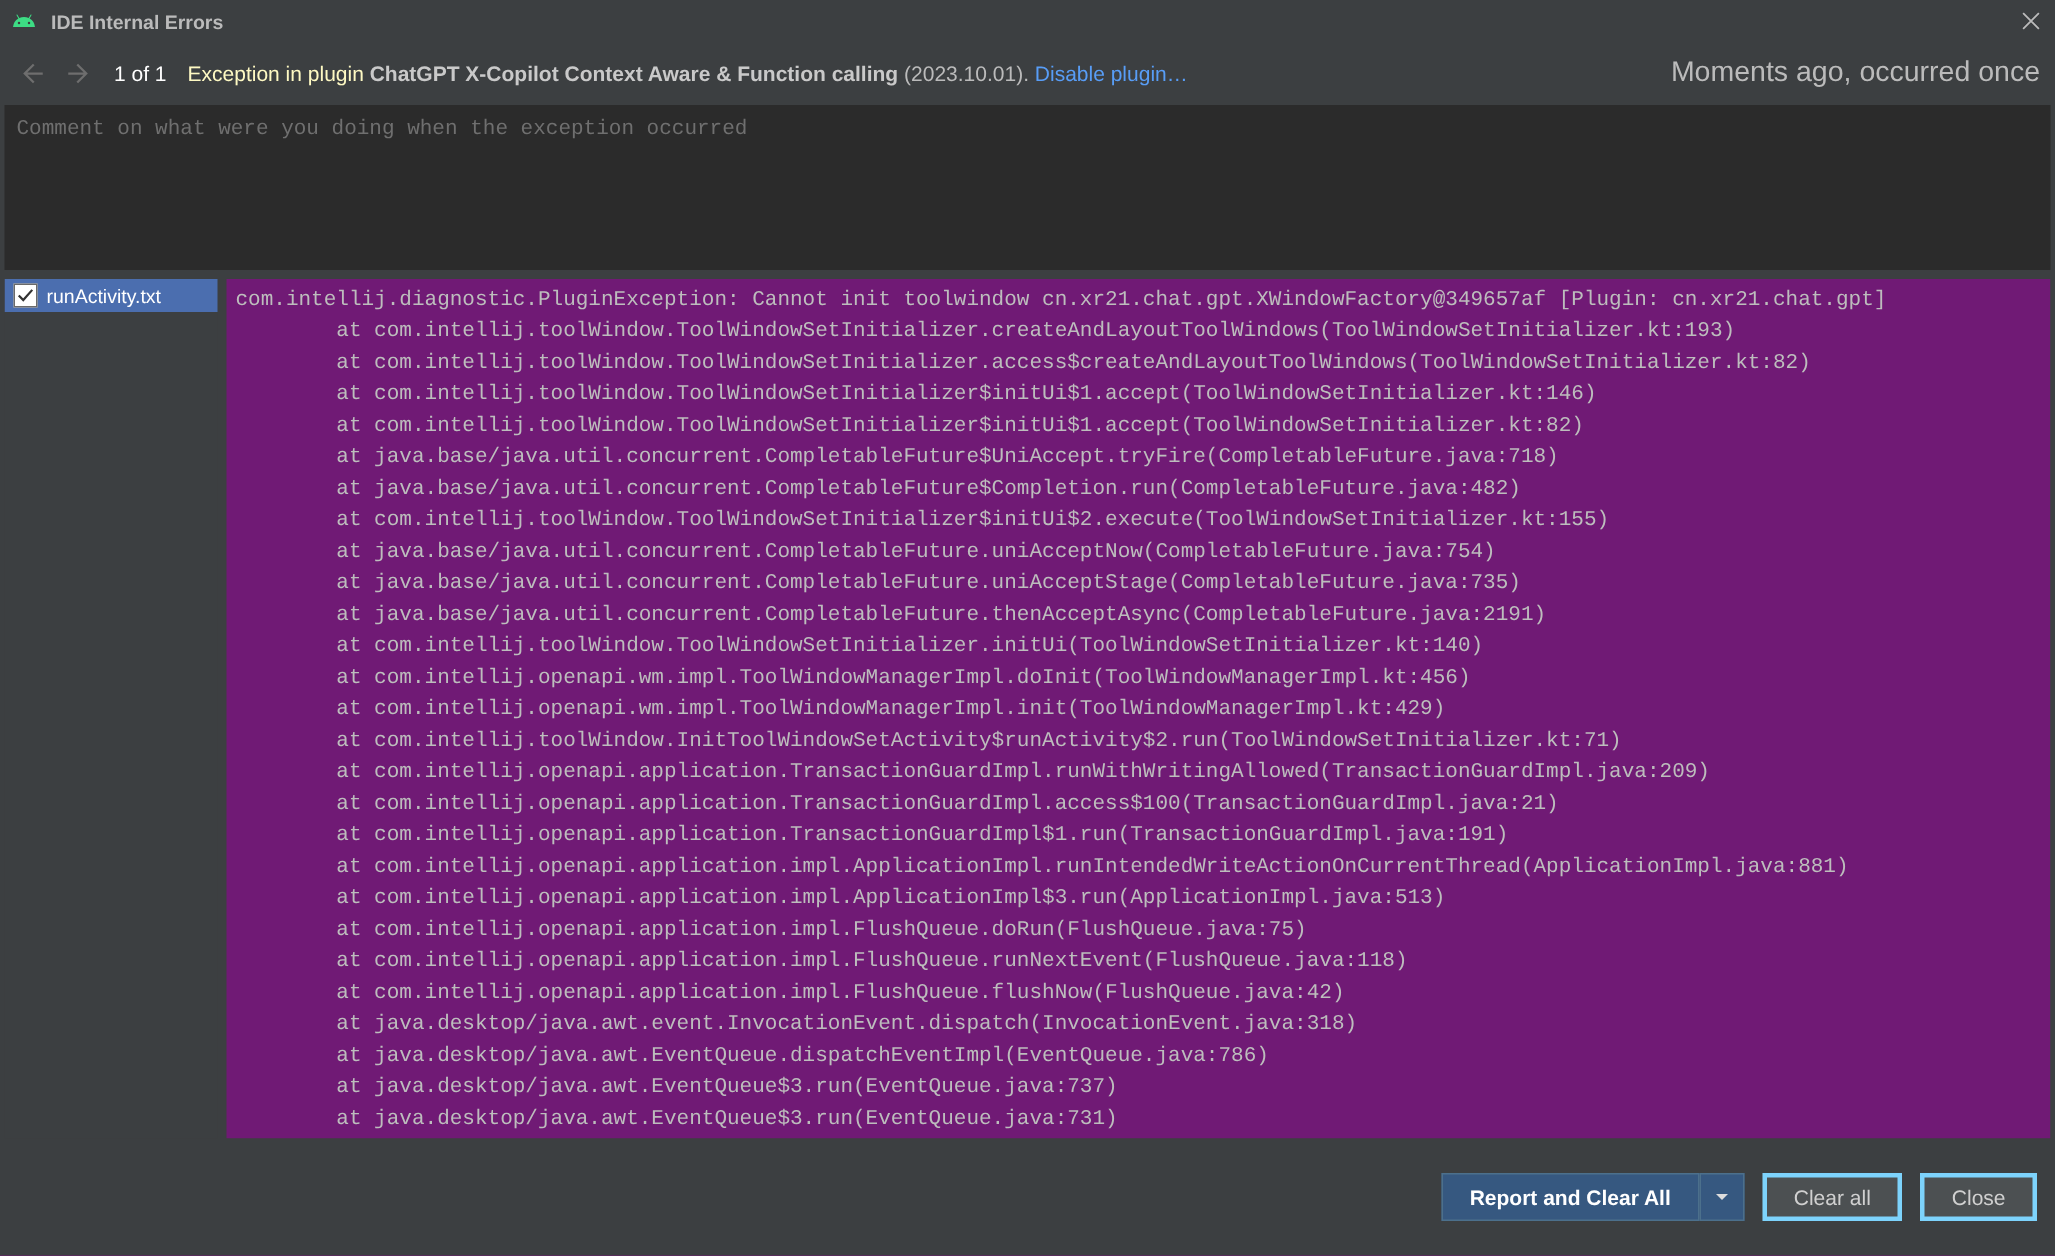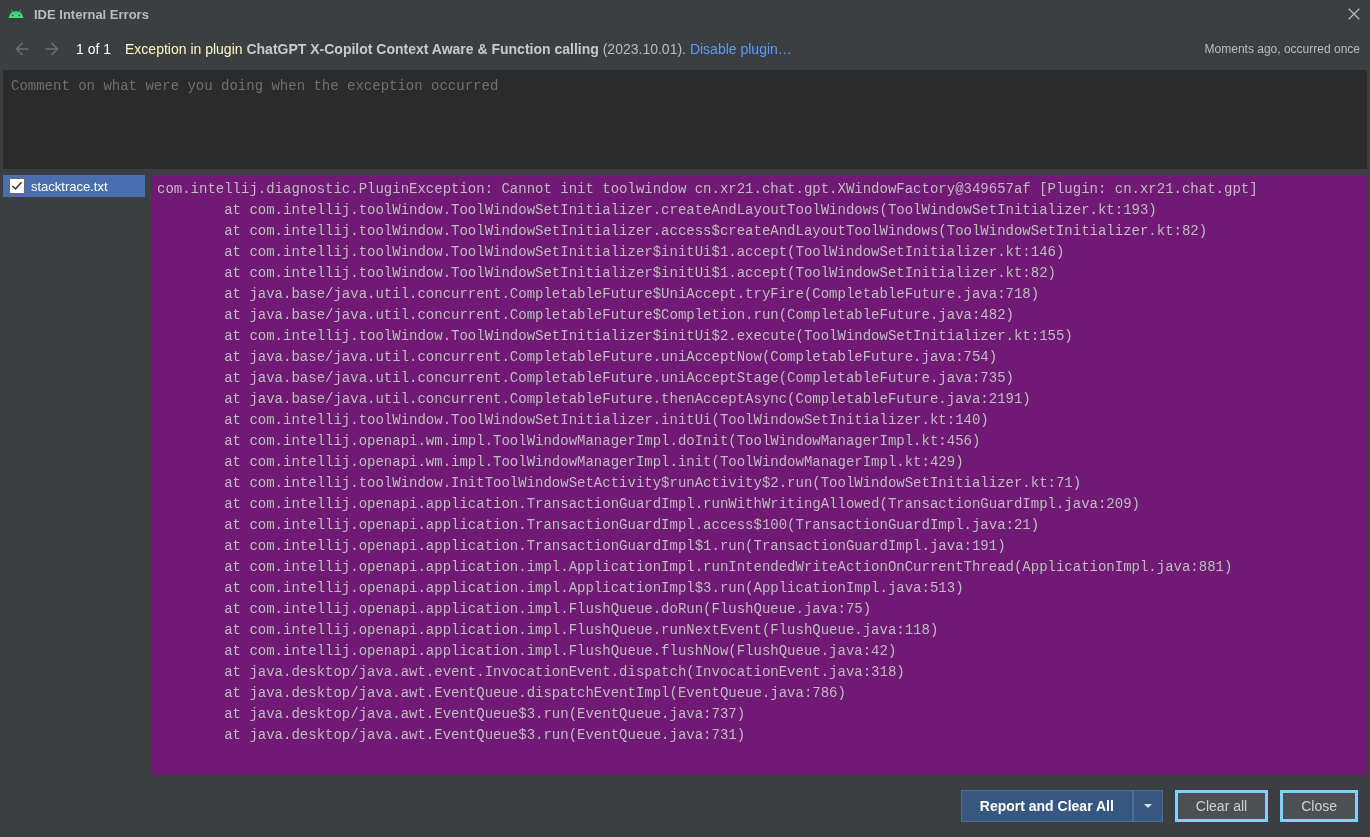--- a/index.html
+++ b/index.html
@@ -50,25 +50,25 @@
     display:flex; align-items:center; justify-content:center;
     color: #6e6e6e;
   }
   .nav-arrow svg { width:18px; height:18px; stroke:#6e6e6e; }
   .nav-counter { margin-left: 4px; margin-right: 8px; color:#ffffff; }
   .nav-prefix { color:#fef9c3; }
   .nav-plugin { font-weight: 700; color:#c9c9c9; }
   .nav-version { color:#bbbbbb; }
   .nav-disable { color:#589df6; cursor:pointer; }
   .nav-spacer { flex:1; }
-  .nav-time { color:#bbbbbb; margin-right:2px; font-size:12px; }
+  .nav-time { color:#bbbbbb; margin-right:2px; font-size:19px; }
 
   .comment-box {
     margin: 0 3px;
-    height: 99px;
+    height: 110px;
     background: #2b2b2b;
     border: none;
     color: #8a8a8a;
     font-family: "Consolas","Menlo","Courier New",monospace;
     font-size: 14px;
     padding: 8px 8px;
     resize: none;
     outline: none;
   }
   .comment-box::placeholder { color:#6f6f6f; }
@@ -109,21 +109,21 @@
     font-family:"Consolas","Menlo","Courier New",monospace;
     font-size:14px;
     line-height:21px;
     color:#bdbdbd;
     padding:4px 6px;
     white-space:pre;
     overflow:hidden;
   }
 
   .footer {
-    height: 62px;
+    height: 78px;
     display:flex;
     align-items:center;
     justify-content:flex-end;
     gap:12px;
     padding:11px 12px;
   }
   .btn {
     height:32px;
     border:3px solid #7dd3fc;
     background:#4c5052;
@@ -186,21 +186,21 @@
 <textarea class="comment-box" placeholder="Comment on what were you doing when the exception occurred" style=""></textarea>
 
 <div class="splitter">
   <div class="attachments">
     <div class="attach-item">
       <span class="attach-checkbox">
         <svg viewBox="0 0 16 16">
             <path fill="none" stroke="#333" stroke-width="2" d="M2 8 L6 12 L14 3"></path>
           </svg>
       </span>
-      <span>stacktrace.txt</span>
+      <span>runActivity.txt</span>
     </div>
   </div>
   <div class="stack-area">com.intellij.diagnostic.PluginException: Cannot init toolwindow cn.xr21.chat.gpt.XWindowFactory@349657af [Plugin: cn.xr21.chat.gpt]
         at com.intellij.toolWindow.ToolWindowSetInitializer.createAndLayoutToolWindows(ToolWindowSetInitializer.kt:193)
         at com.intellij.toolWindow.ToolWindowSetInitializer.access$createAndLayoutToolWindows(ToolWindowSetInitializer.kt:82)
         at com.intellij.toolWindow.ToolWindowSetInitializer$initUi$1.accept(ToolWindowSetInitializer.kt:146)
         at com.intellij.toolWindow.ToolWindowSetInitializer$initUi$1.accept(ToolWindowSetInitializer.kt:82)
         at java.base/java.util.concurrent.CompletableFuture$UniAccept.tryFire(CompletableFuture.java:718)
         at java.base/java.util.concurrent.CompletableFuture$Completion.run(CompletableFuture.java:482)
         at com.intellij.toolWindow.ToolWindowSetInitializer$initUi$2.execute(ToolWindowSetInitializer.kt:155)

